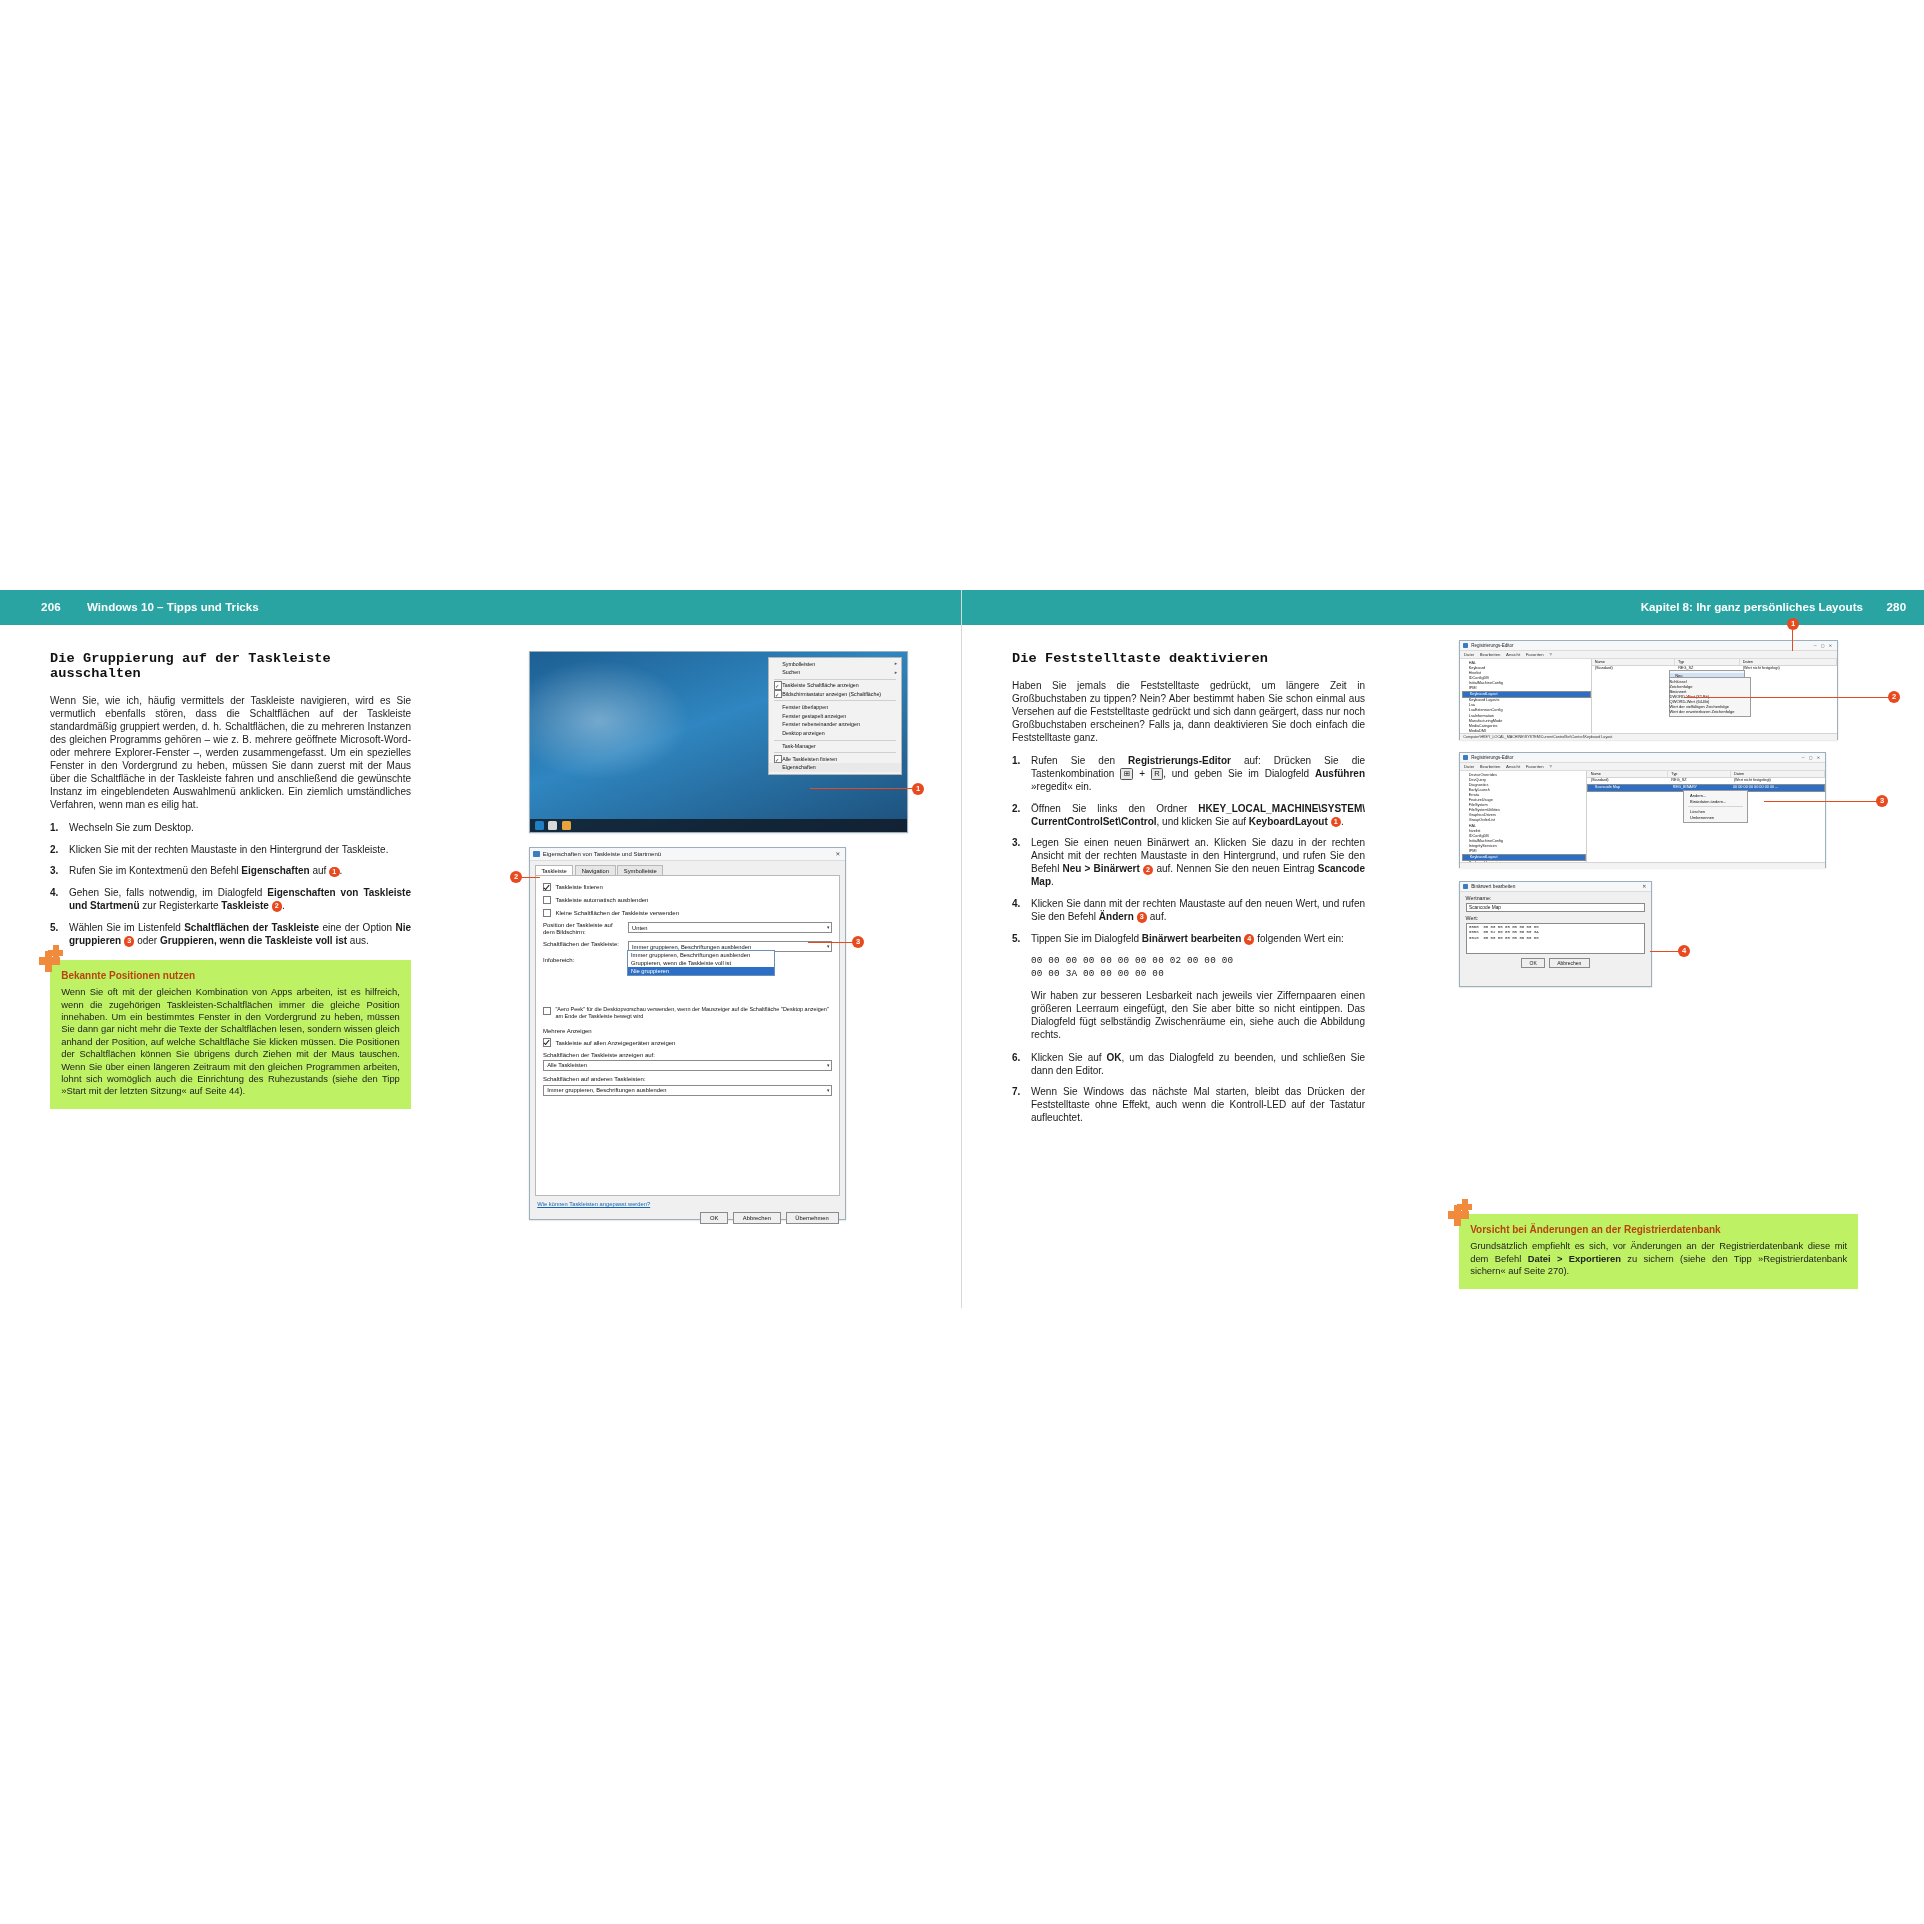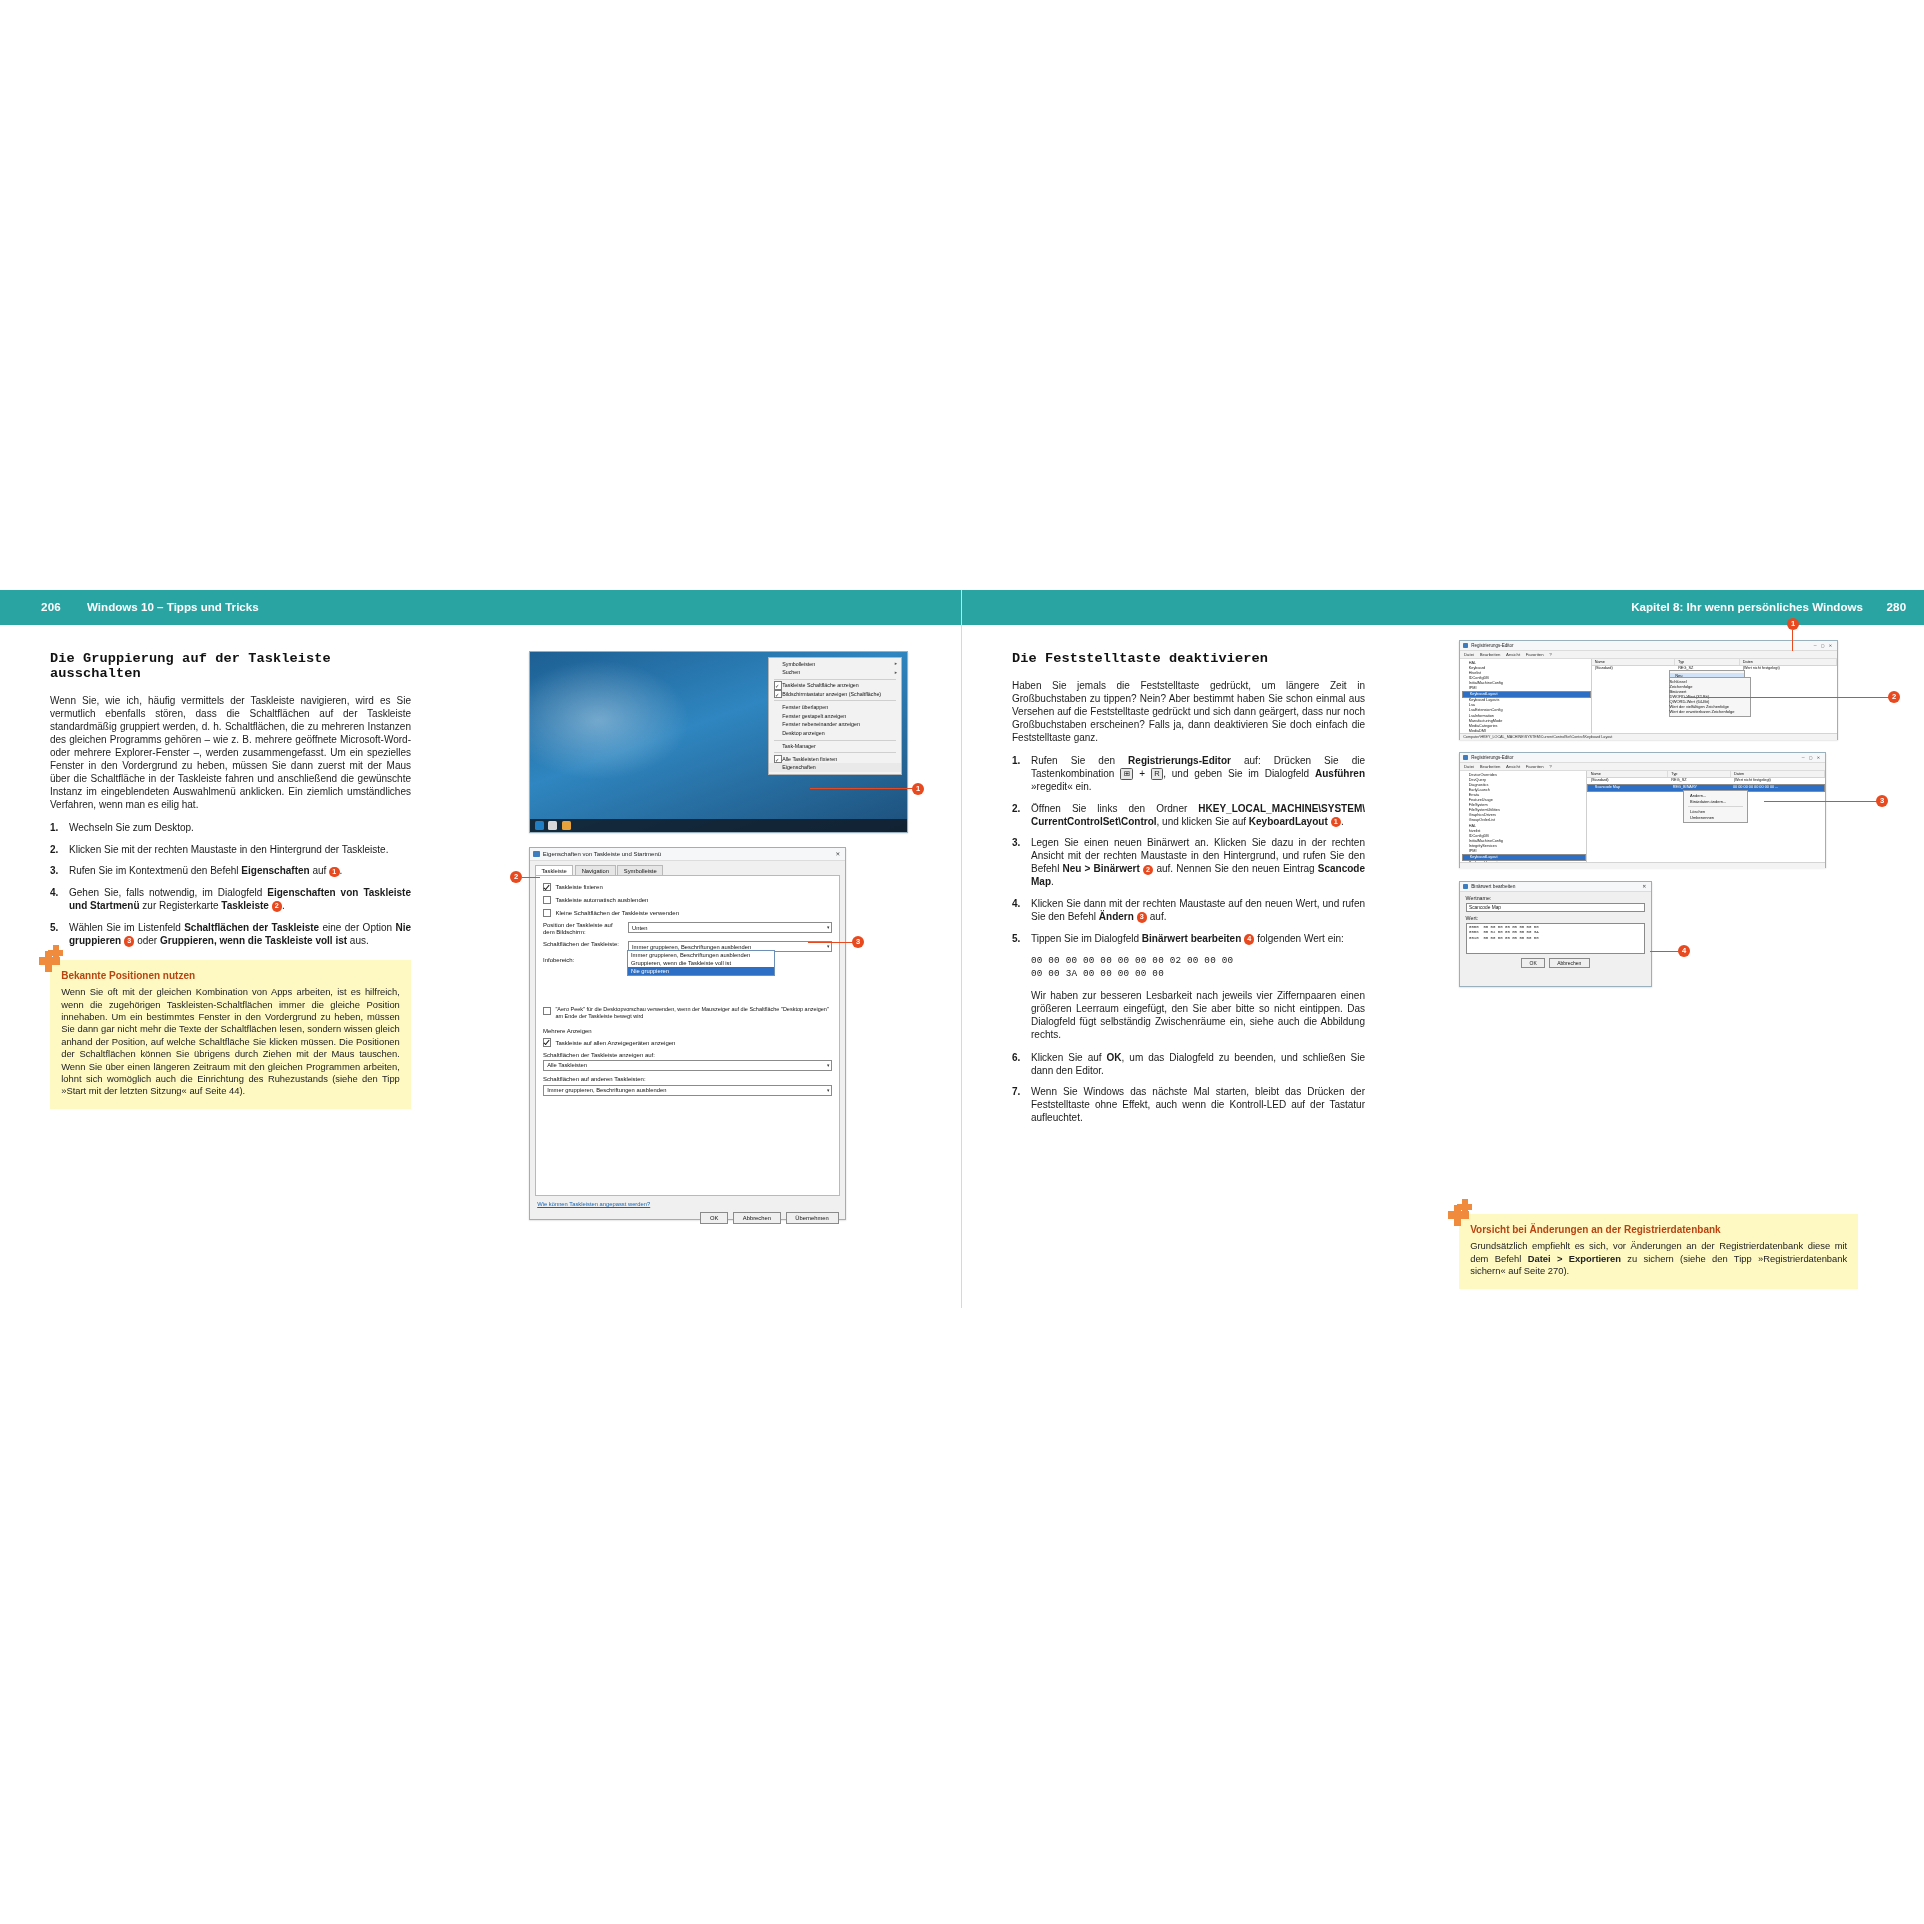--- a/index.html
+++ b/index.html
@@ -28,21 +28,21 @@
   .col-right-page .col-left{left:50px;width:353px;}
 
   p.para{font-size:10px;line-height:13px;margin:0 0 9.6px 0;text-align:justify;color:#1d1d1d;}
   ol.steps{margin:0;padding:0;list-style:none;}
   ol.steps li{position:relative;font-size:10px;line-height:13px;margin:0 0 8.8px 0;padding-left:19px;text-align:justify;}
   ol.steps li .num{position:absolute;left:0;top:0;font-weight:bold;}
   b{font-weight:bold;}
 
   .badge{display:inline-block;width:10.4px;height:10.4px;border-radius:50%;background:#e8491e;color:#fff;font-size:7.2px;line-height:10.4px;text-align:center;vertical-align:0.8px;font-weight:bold;}
 
-  .tipbox{margin-top:13px;background:#fef9c3;border:0;padding:9.6px 11.2px 11.2px 11.2px;position:relative;}
+  .tipbox{margin-top:13px;background:#bef264;border:0;padding:9.6px 11.2px 11.2px 11.2px;position:relative;}
   .tipbox .tip-title{font-size:10px;font-weight:bold;color:#b8430f;margin:0 0 5.6px 0;}
   .tipbox p{font-size:9.4px;line-height:12.4px;margin:0;text-align:justify;color:#222;}
   .plus{position:absolute;left:-11.2px;top:-13px;width:27px;height:27px;}
   .plus .h{position:absolute;background:#f08a3c;}
   .p1h{left:0;top:10.4px;width:21px;height:7.2px;}
   .p1v{left:6.4px;top:4px;width:7.2px;height:21px;}
   .p2h{left:9.6px;top:3.2px;width:14.4px;height:5.6px;}
   .p2v{left:14.4px;top:-1.6px;width:5.6px;height:14.4px;}
 
   
@@ -269,21 +269,21 @@
 
       <div class="callout" style="left:510px;top:231px;">2</div>
       <div class="leader" style="left:522px;top:237px;width:17.6px;"></div>
       <div class="callout" style="left:852px;top:296px;">3</div>
       <div class="leader" style="left:808px;top:302px;width:45px;"></div>
     </div>
   </div>
 
   <div class="page col-right-page">
     <div class="headbar">
-      <span class="title hb-r-title">Kapitel 8: Ihr wenn persönliches Windows</span>
+      <span class="title hb-r-title">Kapitel 8: Ihr ganz persönliches Layouts</span>
       <span class="folio hb-r-folio">280</span>
     </div>
     <div class="headrule"></div>
 
     <div class="body">
       <div class="col-left">
         <h2 class="sec">Die Feststelltaste deaktivieren</h2>
         <p class="para">Haben Sie jemals die Feststelltaste gedrückt, um längere Zeit in Großbuchstaben zu tippen? Nein? Aber bestimmt haben Sie schon einmal aus Versehen auf die Feststelltaste gedrückt und sich dann geärgert, dass nur noch Großbuchstaben erscheinen? Falls ja, dann deaktivieren Sie doch einfach die Feststelltaste ganz.</p>
         <ol class="steps" id="right-steps-a">
               <li><span class="num">1.</span>Rufen Sie den <b>Registrierungs-Editor</b> auf: Drücken Sie die Tastenkombination <span class="key-ico">⊞</span> + <span class="key-ico">R</span>, und geben Sie im Dialogfeld <b>Ausführen</b> »regedit« ein.</li>

